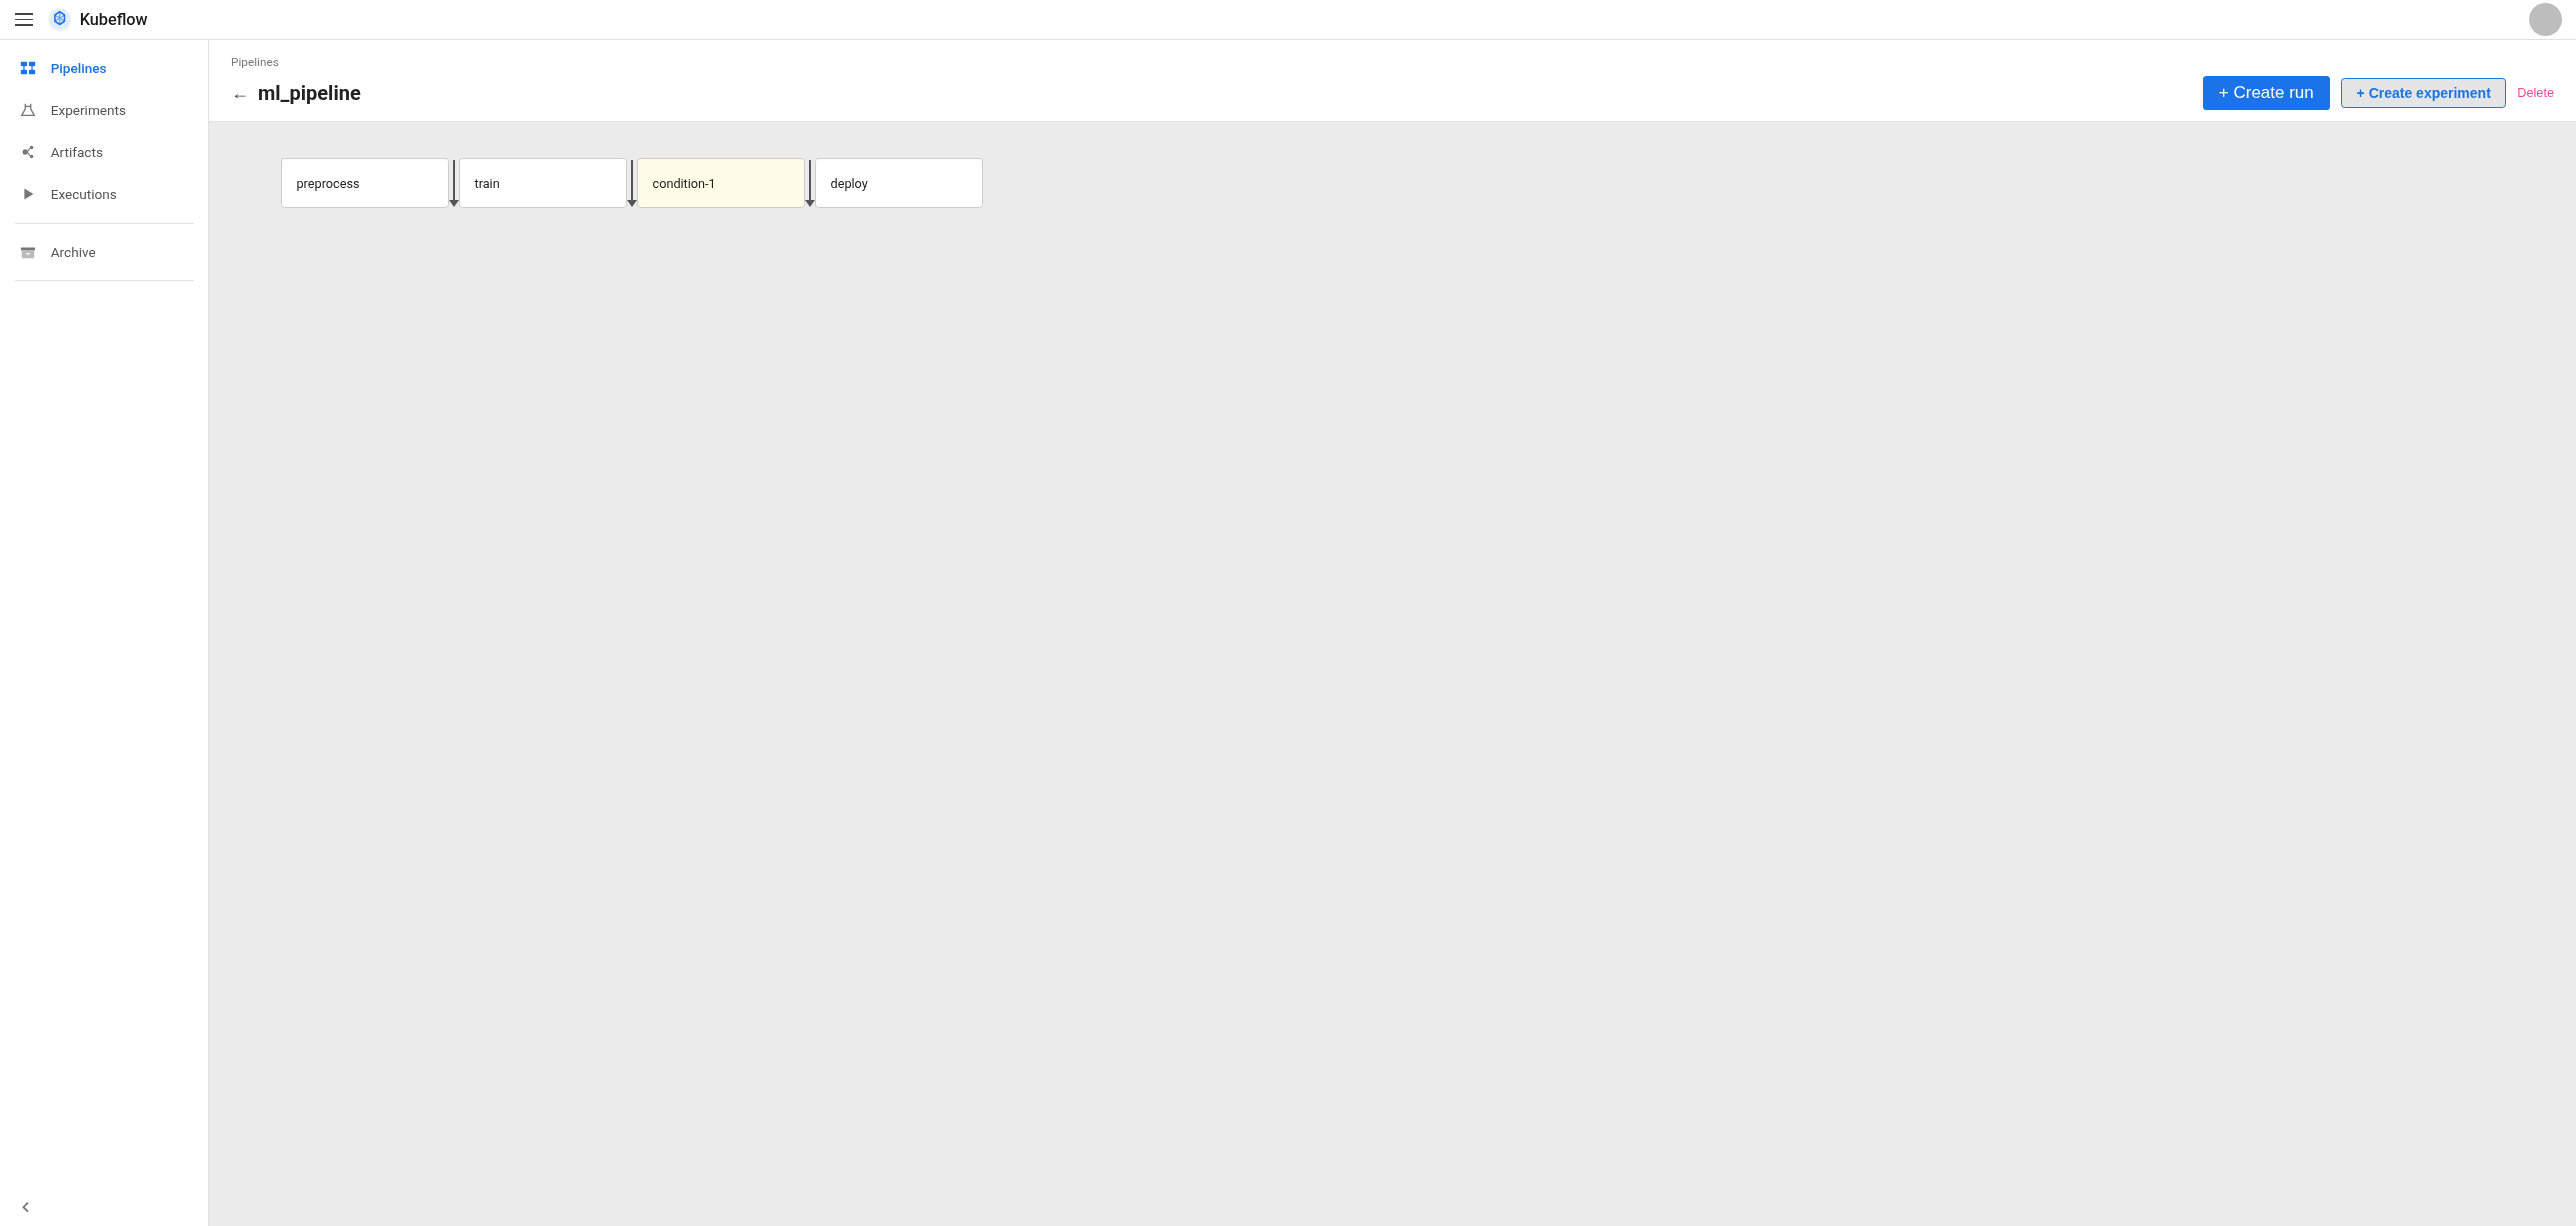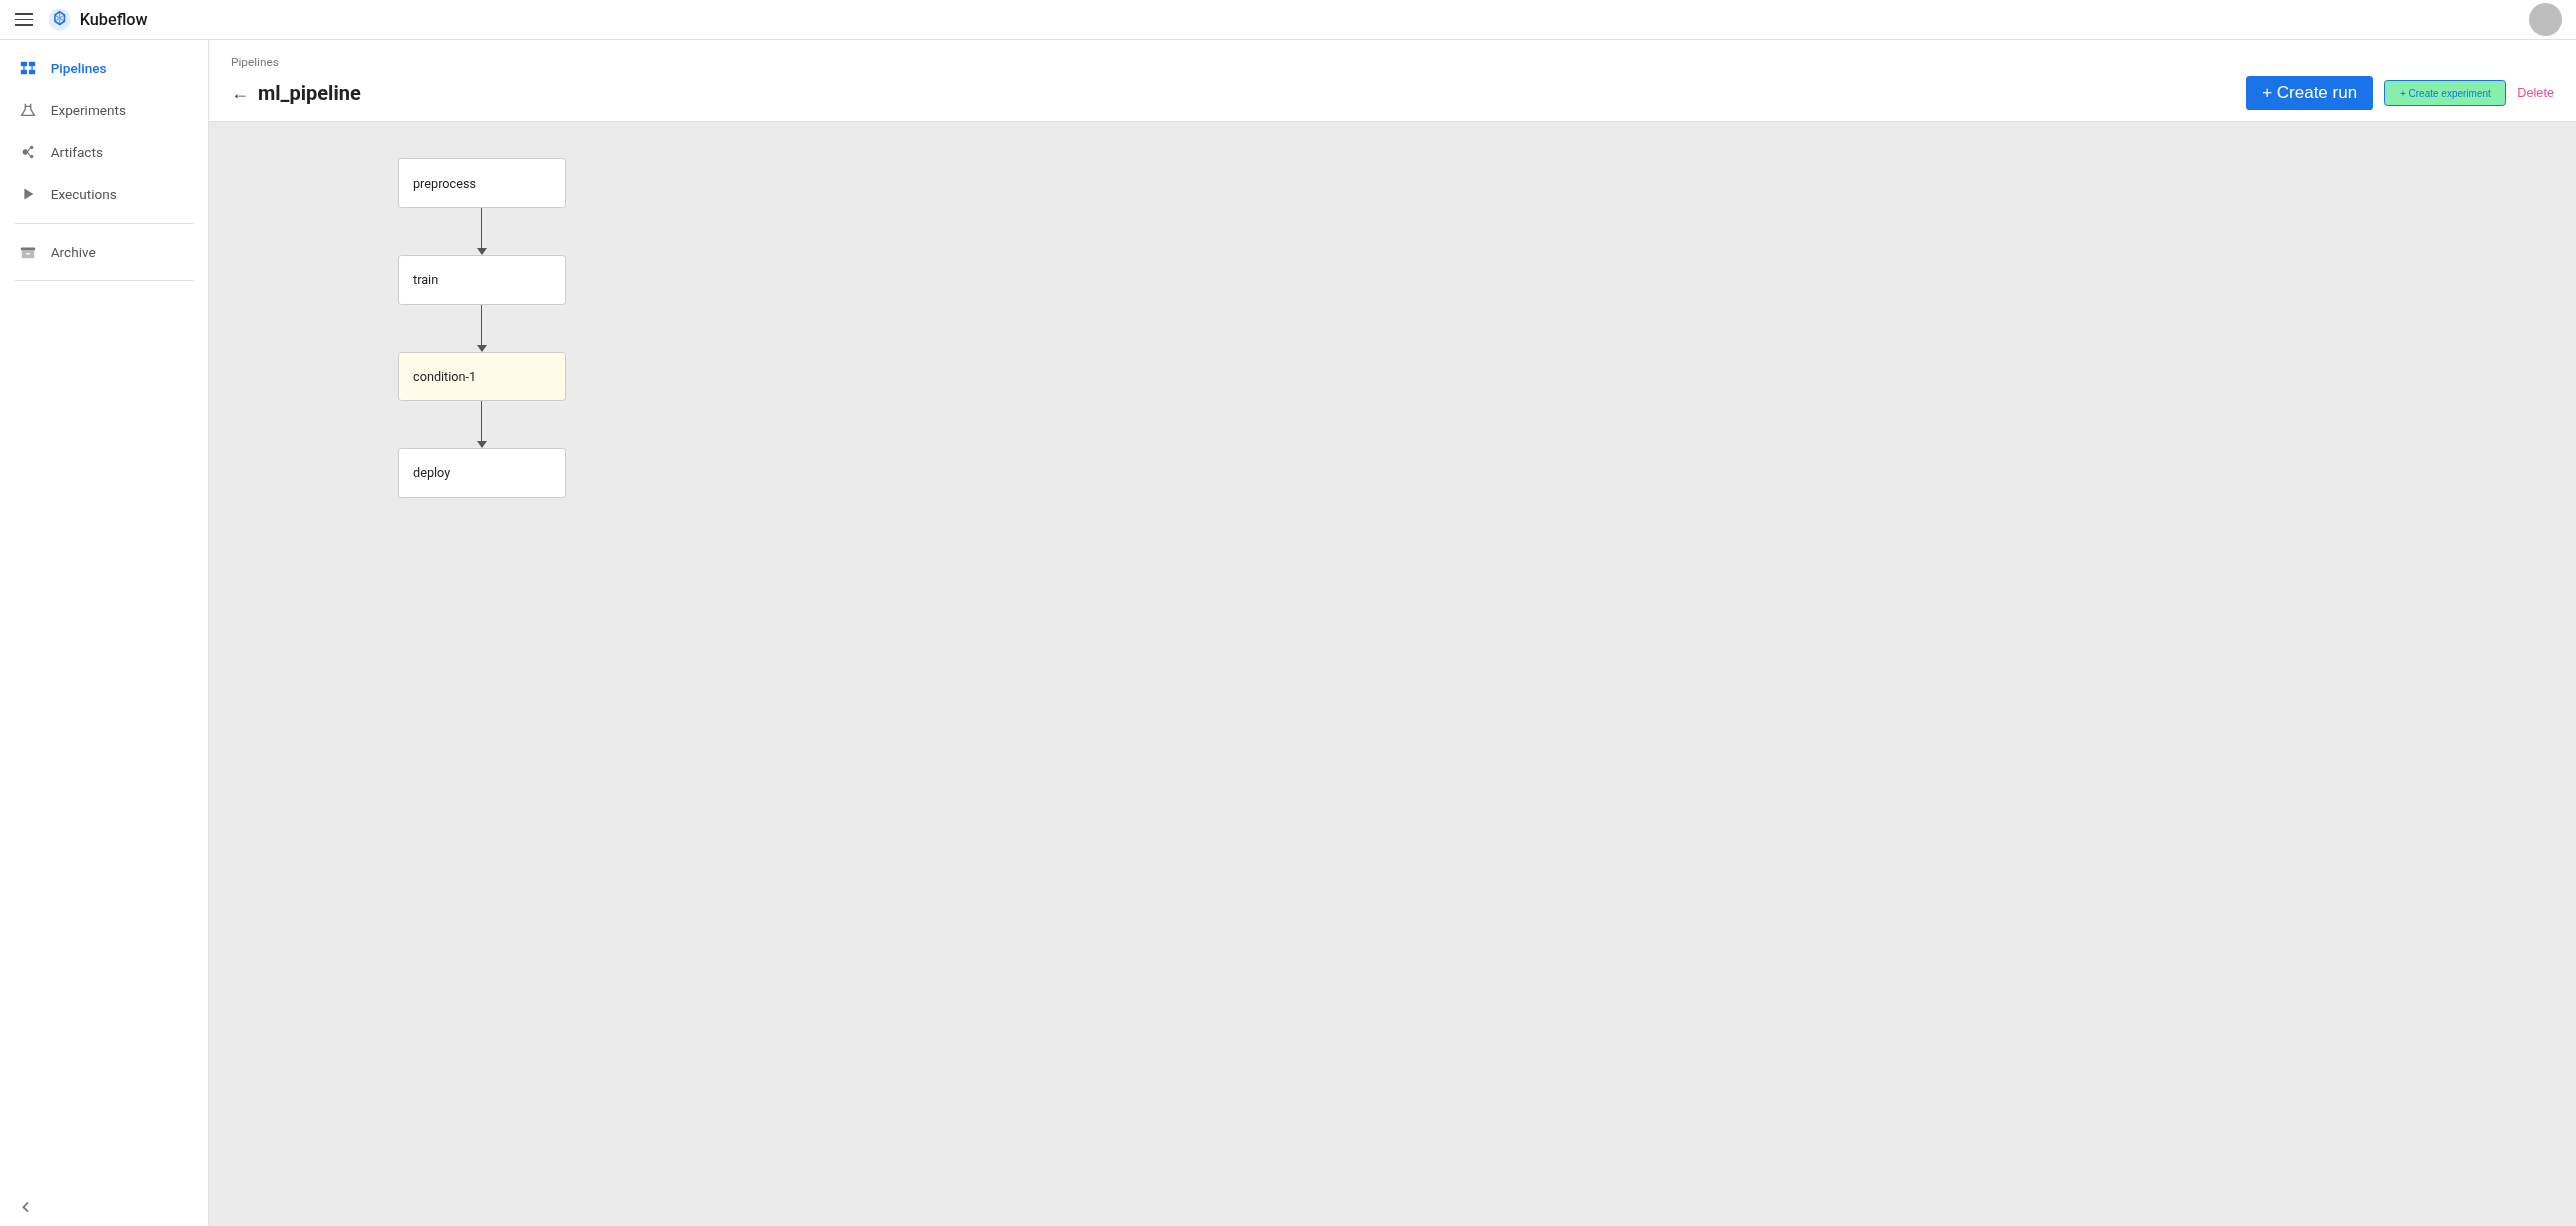--- a/index.html
+++ b/index.html
@@ -57,41 +57,41 @@
     .title-left { display: flex; align-items: center; gap: 9px; }
     .back-btn { cursor: pointer; color: #444; font-size: 18px; line-height: 1; }
     .page-title { font-size: 20px; font-weight: 700; color: #222; }
     .title-actions { display: flex; align-items: center; gap: 11px; }
     .btn-primary {
       background: #1a73e8; color: #fff; border: none; border-radius: 3.6px;
       padding: 7.3px 16.3px; font-size: 17px; font-weight: 500; cursor: pointer;
       display: flex; align-items: center; gap: 5.4px;
     }
     .btn-outline {
-      background: #86efac; color: #1a73e8; border: 1.4px solid #1a73e8; border-radius: 3.6px;
-      padding: 6.4px 14.5px; font-size: 10px; font-weight: 400; cursor: pointer;
+      background: #e5e5e5; color: #1a73e8; border: 1.4px solid #1a73e8; border-radius: 3.6px;
+      padding: 6.4px 14.5px; font-size: 14px; font-weight: 700; cursor: pointer;
       display: flex; align-items: center; gap: 5.4px;
     }
     .btn-danger { background: none; border: none; color: #ec4899; font-size: 12.7px; font-weight: 400; cursor: pointer; }
 
     
     .tabs { display: flex; gap: 0; padding: 0 22px; border-bottom: 0.9px solid #e0e0e0; flex-shrink: 0; }
     .tab {
       padding: 11px 14.5px; font-size: 12.7px; font-weight: 500; cursor: pointer;
       color: #777; border-bottom: 2.7px solid transparent; margin-bottom: -0.9px;
     }
     .tab.active { color: #1a73e8; border-bottom-color: #1a73e8; }
 
     
     .graph-area {
       flex: 1; background: #ebebeb; overflow: auto; position: relative;
       display: flex; align-items: flex-start; justify-content: flex-start;
     }
     .graph-canvas {
-      padding: 36px 22px; display: flex; flex-direction: column; align-items: center;
+      padding: 36px 72px; display: flex; align-items: center;
       gap: 0; min-width: 545px;
     }
     .graph-node {
       background: #fff; border: 0.9px solid #ccc; border-radius: 3.6px;
       width: 168px; padding: 16.3px 14.5px; font-size: 12.7px; color: #222;
       cursor: pointer; position: relative;
     }
     .graph-node.condition { background: #fffde7; border-color: #ccc; }
 
     .graph-arrow {

